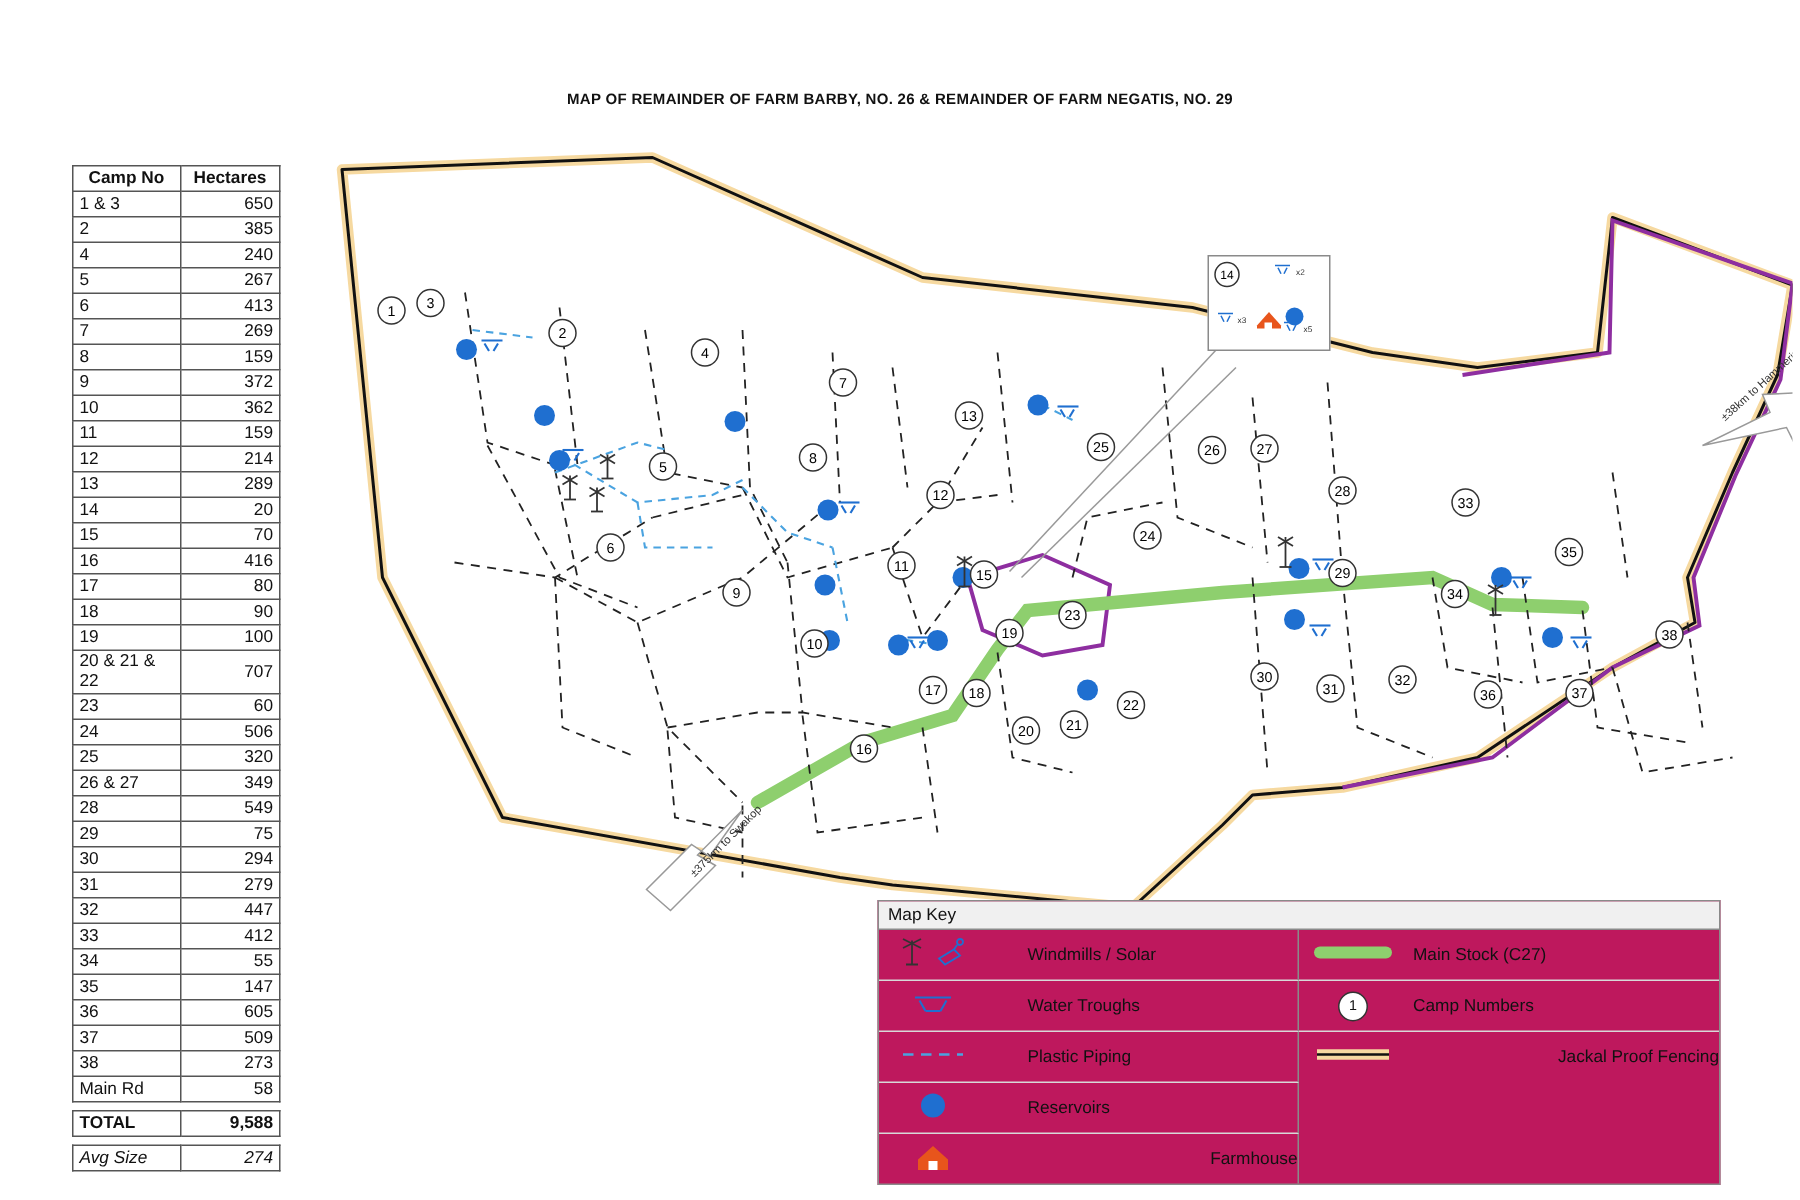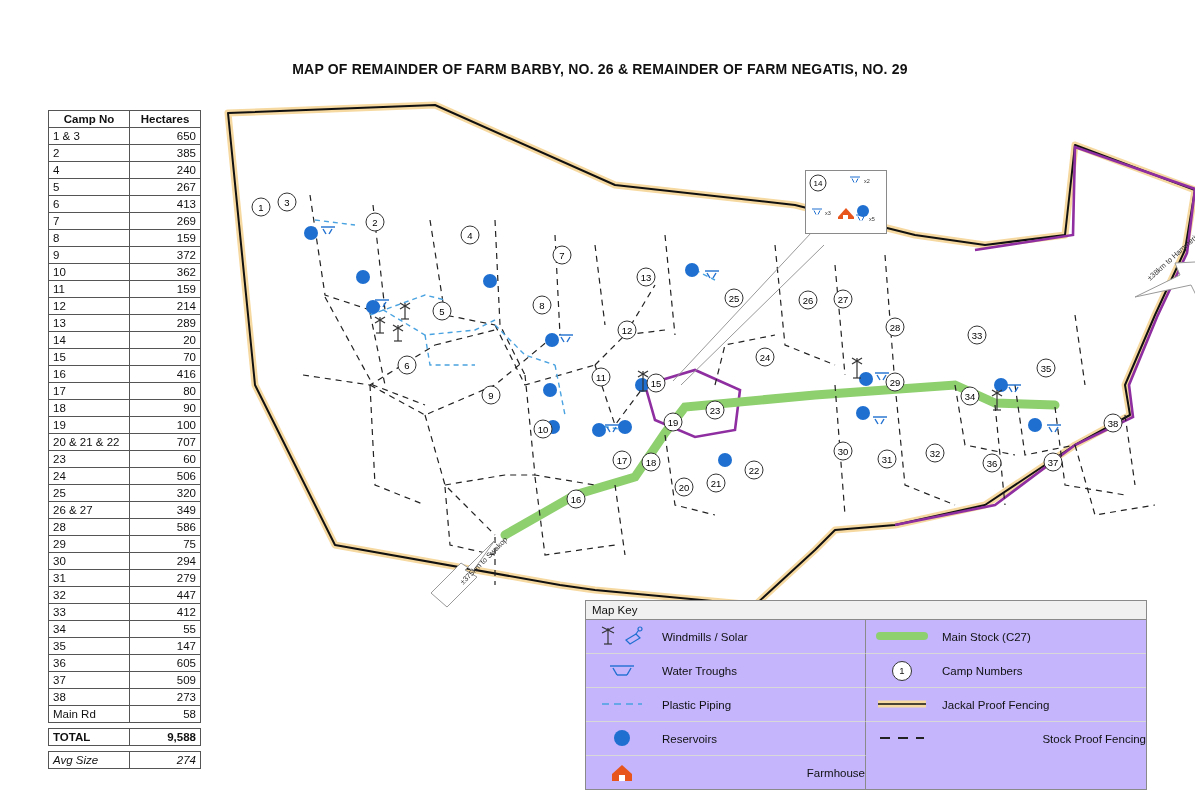--- a/index.html
+++ b/index.html
@@ -6,25 +6,25 @@
   body{
     width:1200px;height:800px;
     background:#ffffff;
     font-family:"Liberation Sans", sans-serif;
     color:#111;
     position:relative;
     overflow:hidden;
   }
   #title{
     position:absolute;top:61px;left:0;width:1200px;text-align:center;
-    font-size:14px;font-weight:bold;letter-spacing:.2px;
+    font-size:10px;font-weight:bold;letter-spacing:.2px;
   }
   
   #camp-table{
-    position:absolute;left:48px;top:110px;width:153px;
+    position:absolute;left:48px;top:110px;width:139px;
     border-collapse:collapse;font-size:11.5px;
   }
   #camp-table th,#camp-table td{
     border:1px solid #555;padding:1px 4px;line-height:13px;height:14px;
   }
   #camp-table th{font-weight:bold;text-align:center;font-size:11.5px;}
   #camp-table td.c{width:70px;text-align:left;}
   #camp-table td.h{width:60px;text-align:right;}
   #camp-table tr.total td{font-weight:bold;}
   #camp-table tr.spacer td{border:none;height:5px;padding:0;}
@@ -35,33 +35,33 @@
   }
   #map svg{display:block;}
   
   #inset{
     position:absolute;left:805px;top:170px;width:80px;height:62px;
     border:1px solid #8a8a8a;background:#fff;
   }
   
   #map-key{
     position:absolute;left:585px;top:600px;width:560px;height:188px;
-    border:1px solid #8a8a8a;background:#c4b5fd;font-size:11.5px;
+    border:1px solid #8a8a8a;background:#be185d;font-size:11.5px;
   }
   #map-key .kt{
     border-bottom:1px solid #8a8a8a;background:#f0f0f0;
     padding:3px 6px;font-size:11.5px;
   }
   #map-key .rows{display:flex;}
   #map-key .col{width:50%;}
   #map-key .krow{
     height:33px;display:flex;align-items:center;
     border-bottom:1px solid #d8d8d8;
   }
-  #map-key .col:first-child .krow{border-right:1px solid #8a8a8a;}
+  #map-key .col:first-child .krow{border-right:1px solid #8a8a8a;gap:23px;}
   #map-key .krow:last-child{border-bottom:none;text-align:right;}
   #map-key .ksym{width:72px;text-align:center;flex:0 0 72px;}
   #map-key .klab{flex:1;padding-left:4px;font-size:11.5px;}
   .circ-num{
     display:inline-flex;align-items:center;justify-content:center;
     width:18px;height:18px;border-radius:50%;border:1px solid #333;
     background:#fff;font-size:9.5px;
   }
 </style>
 </head>
@@ -164,21 +164,21 @@
       <tr>
         <td class="c">25</td>
         <td class="h">320</td>
       </tr>
       <tr>
         <td class="c">26 &amp; 27</td>
         <td class="h">349</td>
       </tr>
       <tr>
         <td class="c">28</td>
-        <td class="h">586</td>
+        <td class="h">549</td>
       </tr>
       <tr>
         <td class="c">29</td>
         <td class="h">75</td>
       </tr>
       <tr>
         <td class="c">30</td>
         <td class="h">294</td>
       </tr>
       <tr>
@@ -700,23 +700,15 @@
       </div>
       <div class="krow">
         <div class="ksym">
           <svg width="56" height="12" viewBox="0 0 56 12">
             <path d="M4,6 h48" stroke="#f6d9a0" stroke-width="7" fill="none"></path>
             <path d="M4,6 h48" stroke="#111" stroke-width="1.6" fill="none"></path>
           </svg>
         </div>
         <div class="klab">Jackal Proof Fencing</div>
       </div>
-      <div class="krow">
-        <div class="ksym">
-          <svg width="56" height="12" viewBox="0 0 56 12">
-              <path d="M6,6 h44" stroke="#222" stroke-width="2" stroke-dasharray="10 8" fill="none"></path>
-            </svg>
-        </div>
-        <div class="klab">Stock Proof Fencing</div>
-      </div>
     </div>
   </div>
 </div>
 
 </body></html>

